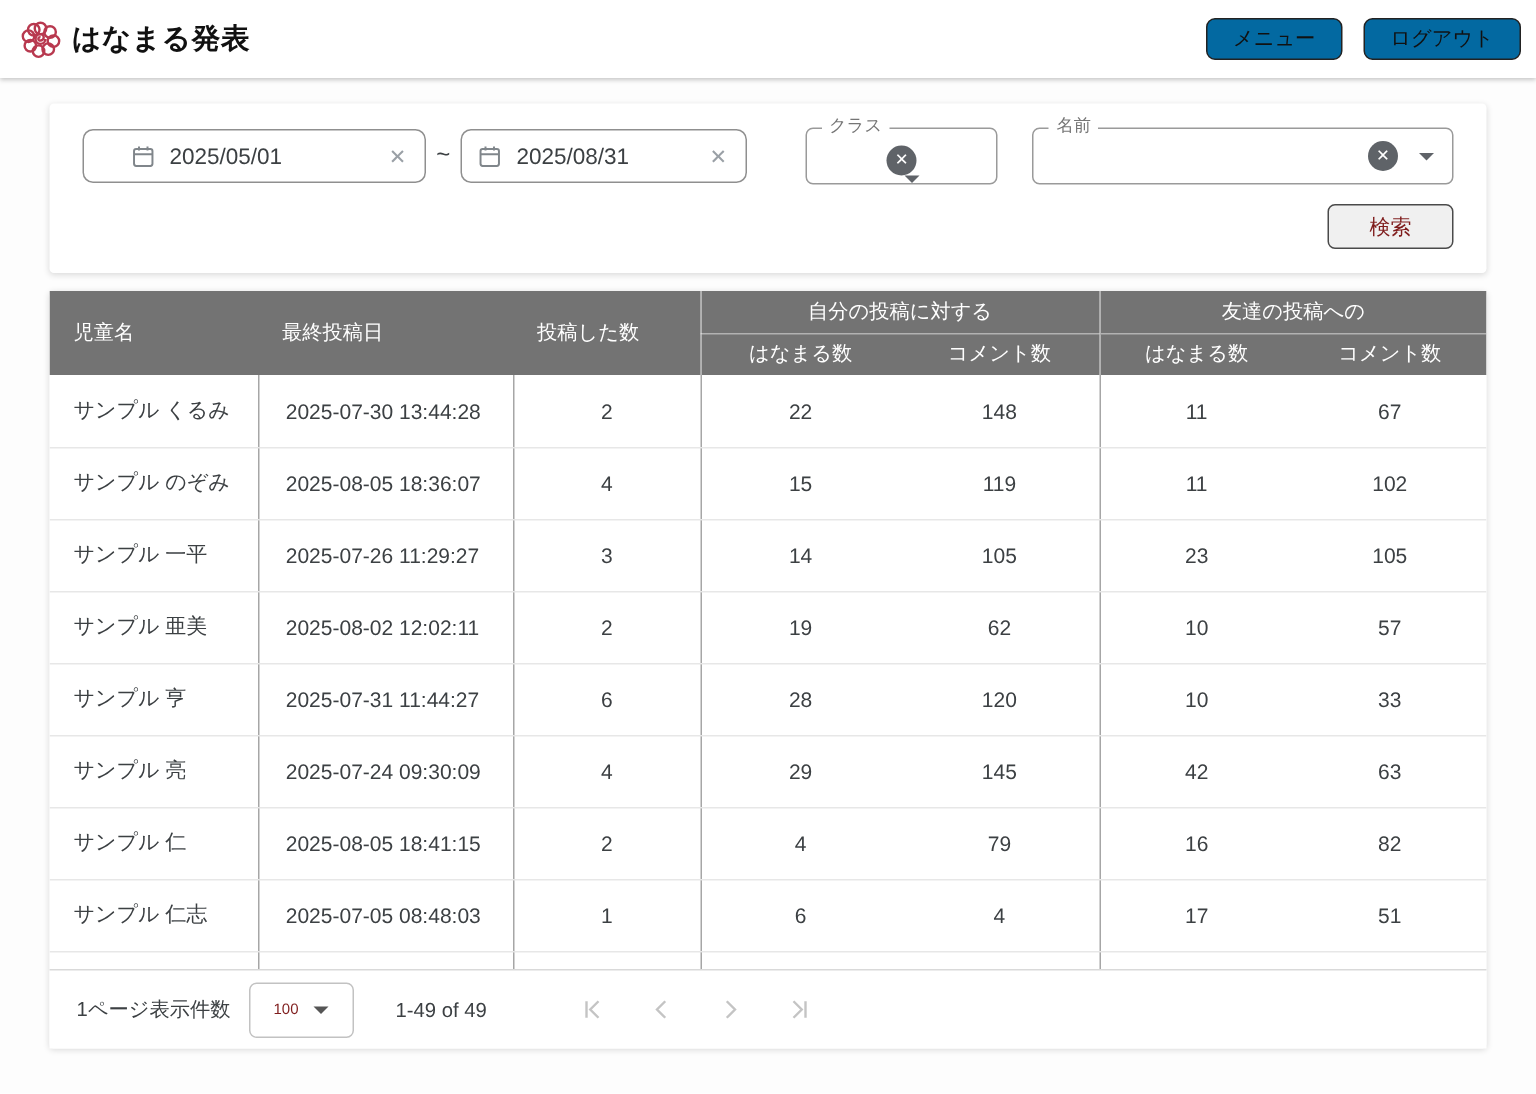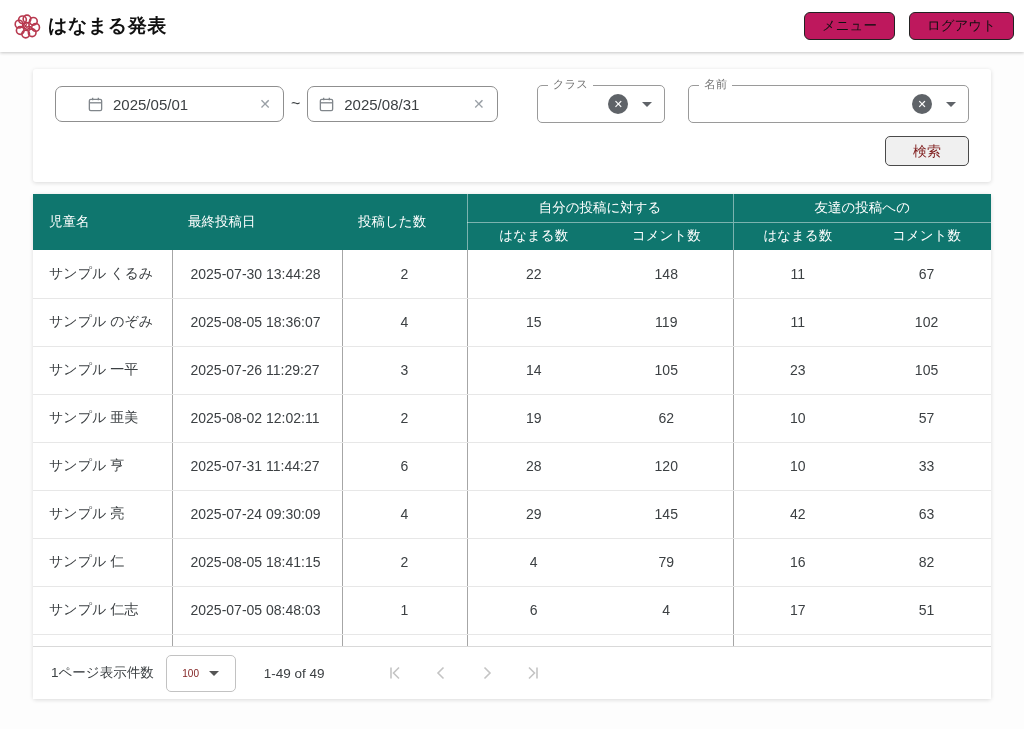--- a/index.html
+++ b/index.html
@@ -12,21 +12,21 @@
   }
   
   .appbar {
     height:52px; background:#fff; display:flex; align-items:center;
     padding:0 10px; box-shadow:0 1px 3px rgba(0,0,0,.22); position:relative; z-index:5;
   }
   .logo { width:30px; height:30px; margin:0 6px 0 2px; flex:0 0 auto; }
   .appbar-title { font-size:19px; font-weight:bold; color:#111; letter-spacing:.5px; }
   .appbar-spacer { flex:1; }
   .appbar-btn {
-    background:#be185d; border:1.5px solid #222; border-radius:6px;
+    background:#0369a1; border:1.5px solid #222; border-radius:6px;
     font-size:13.5px; color:#111; padding:6px 17px; margin-left:14px;
     font-family:inherit; cursor:pointer; line-height:1;
   }
   
   .card {
     background:#fff; margin:0 33px; border-radius:3px;
     box-shadow:0 1px 4px rgba(0,0,0,.14);
   }
   .search-card { margin-top:17px; padding:16px 22px 16px 22px; }
   .search-heading { font-size:17px; font-weight:bold; color:#1a1a1a; margin:2px 0 14px 0; }
@@ -45,21 +45,21 @@
   
   .outlined {
     position:relative; height:38px; border:1px solid #9a9a9a; border-radius:5px;
     display:flex; align-items:center; justify-content:flex-end;
     padding:0 12px; background:#fff; cursor:pointer;
   }
   .outlined .float-label {
     position:absolute; top:-8px; left:10px; background:#fff; padding:0 5px;
     font-size:11.5px; color:#757575; line-height:1.2;
   }
-  .sel-class { width:132px; margin-left:39px; }
+  .sel-class { width:132px; margin-left:39px;flex-direction:column; }
   .sel-name  { width:289px; margin-left:23px; }
   .clear-circle {
     width:20px; height:20px; border-radius:50%; background:#5f6368;
     color:#fff; font-size:11px; font-weight:bold; display:flex;
     align-items:center; justify-content:center; cursor:pointer; line-height:1;
   }
   .caret-down {
     width:0; height:0; margin-left:14px;
     border-left:5px solid transparent; border-right:5px solid transparent;
     border-top:5.5px solid #5f6368;
@@ -67,21 +67,21 @@
   .search-btn-row { display:flex; justify-content:flex-end; margin-top:13px; }
   .search-btn {
     background:#f0f0f0; border:1px solid #4a4a4a; border-radius:5px;
     font-size:14px; color:#7f1d1d; padding:7px 27px; font-family:inherit; cursor:pointer; line-height:1;
   }
   
   .table-card { margin-top:12px; margin-bottom:20px; }
   .table-viewport { height:452px; overflow:hidden; }
   table.data { width:100%; border-collapse:collapse; table-layout:fixed; }
   thead th {
-    background:#0f766e; color:#fff; font-weight:normal; font-size:13.5px;
+    background:#737373; color:#fff; font-weight:normal; font-size:13.5px;
     padding:0; height:28px;
   }
   th.h-left { text-align:left; padding-left:16px; }
   th.h-group {
     text-align:center;
     border-bottom:1px solid rgba(255,255,255,.45);
     border-left:1px solid rgba(255,255,255,.45);
   }
   th.h-sub { text-align:center; }
   th.h-sub.grp-start { border-left:1px solid rgba(255,255,255,.45); }

